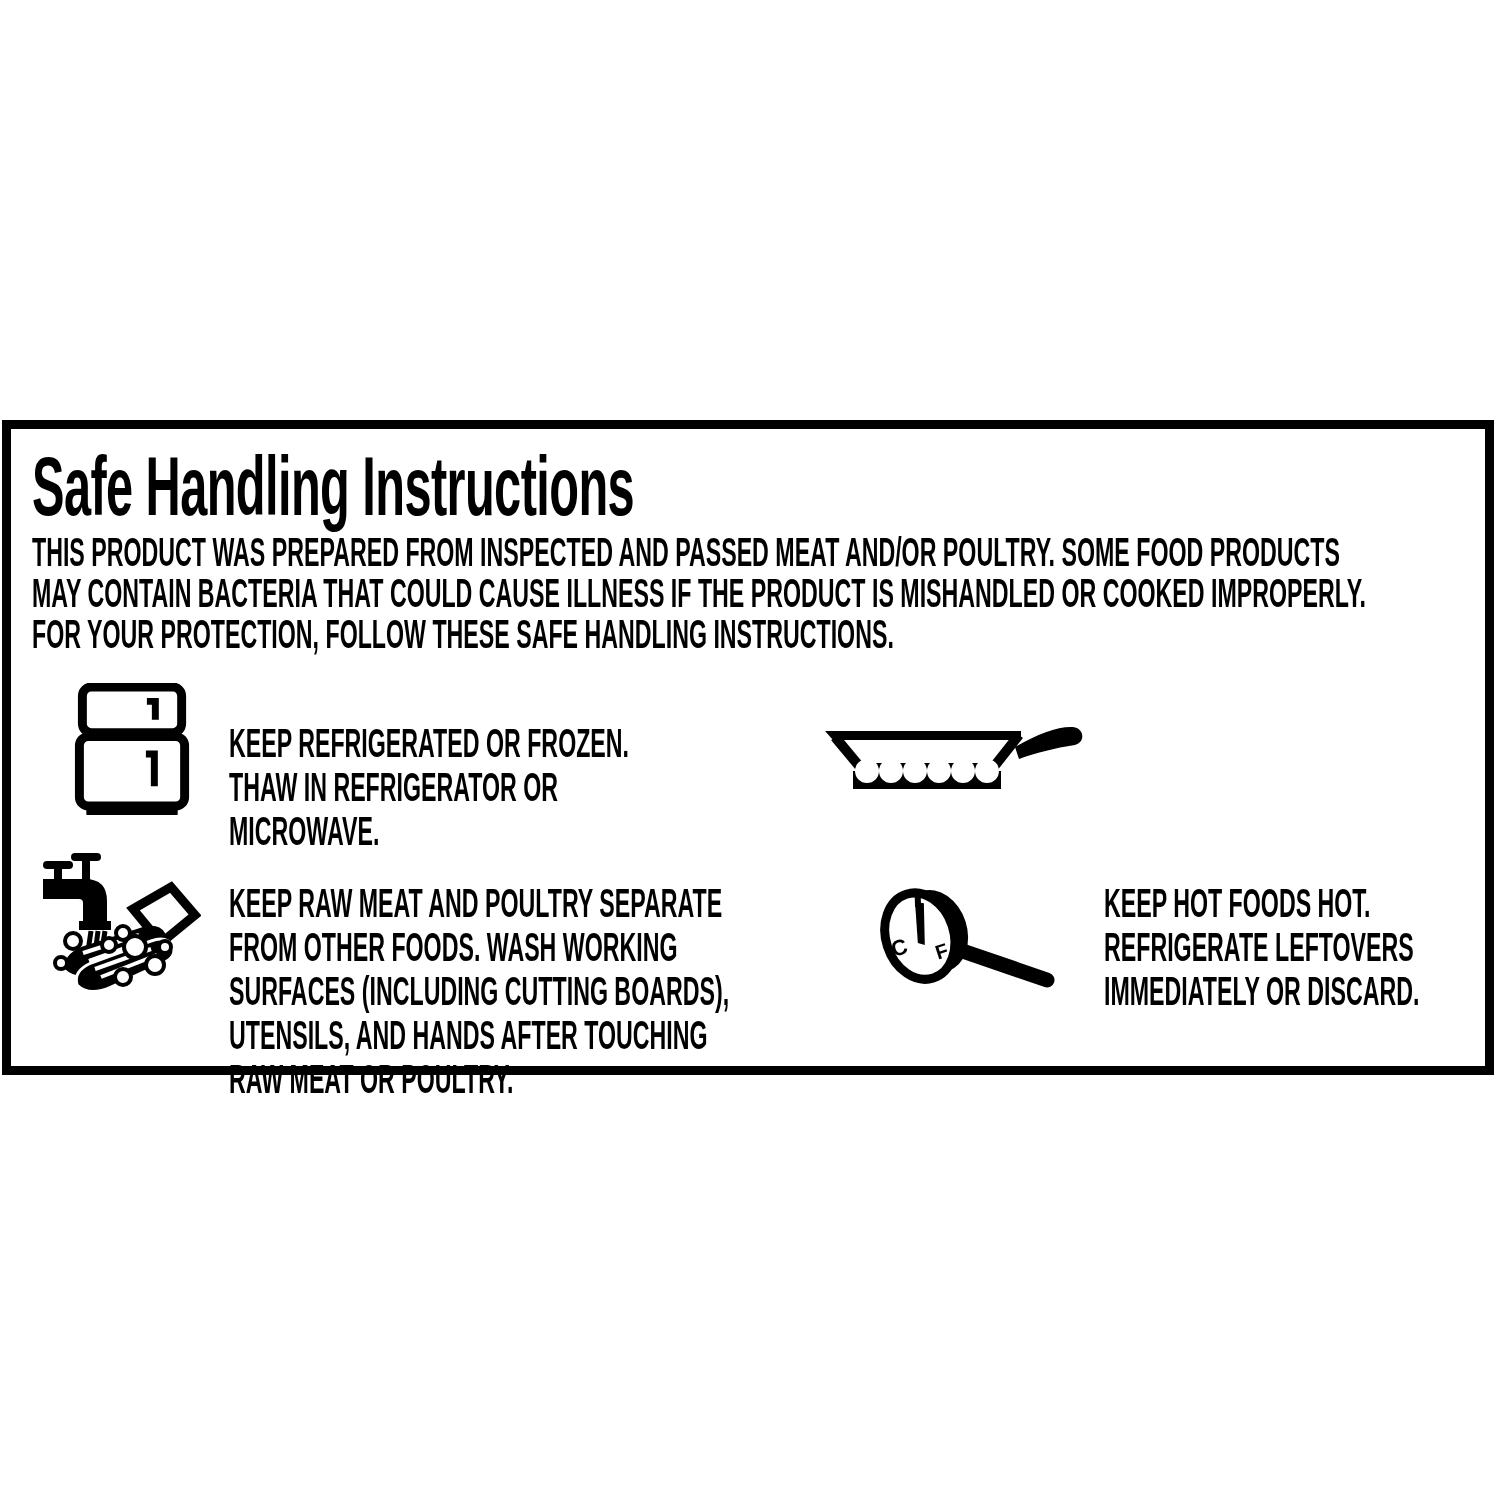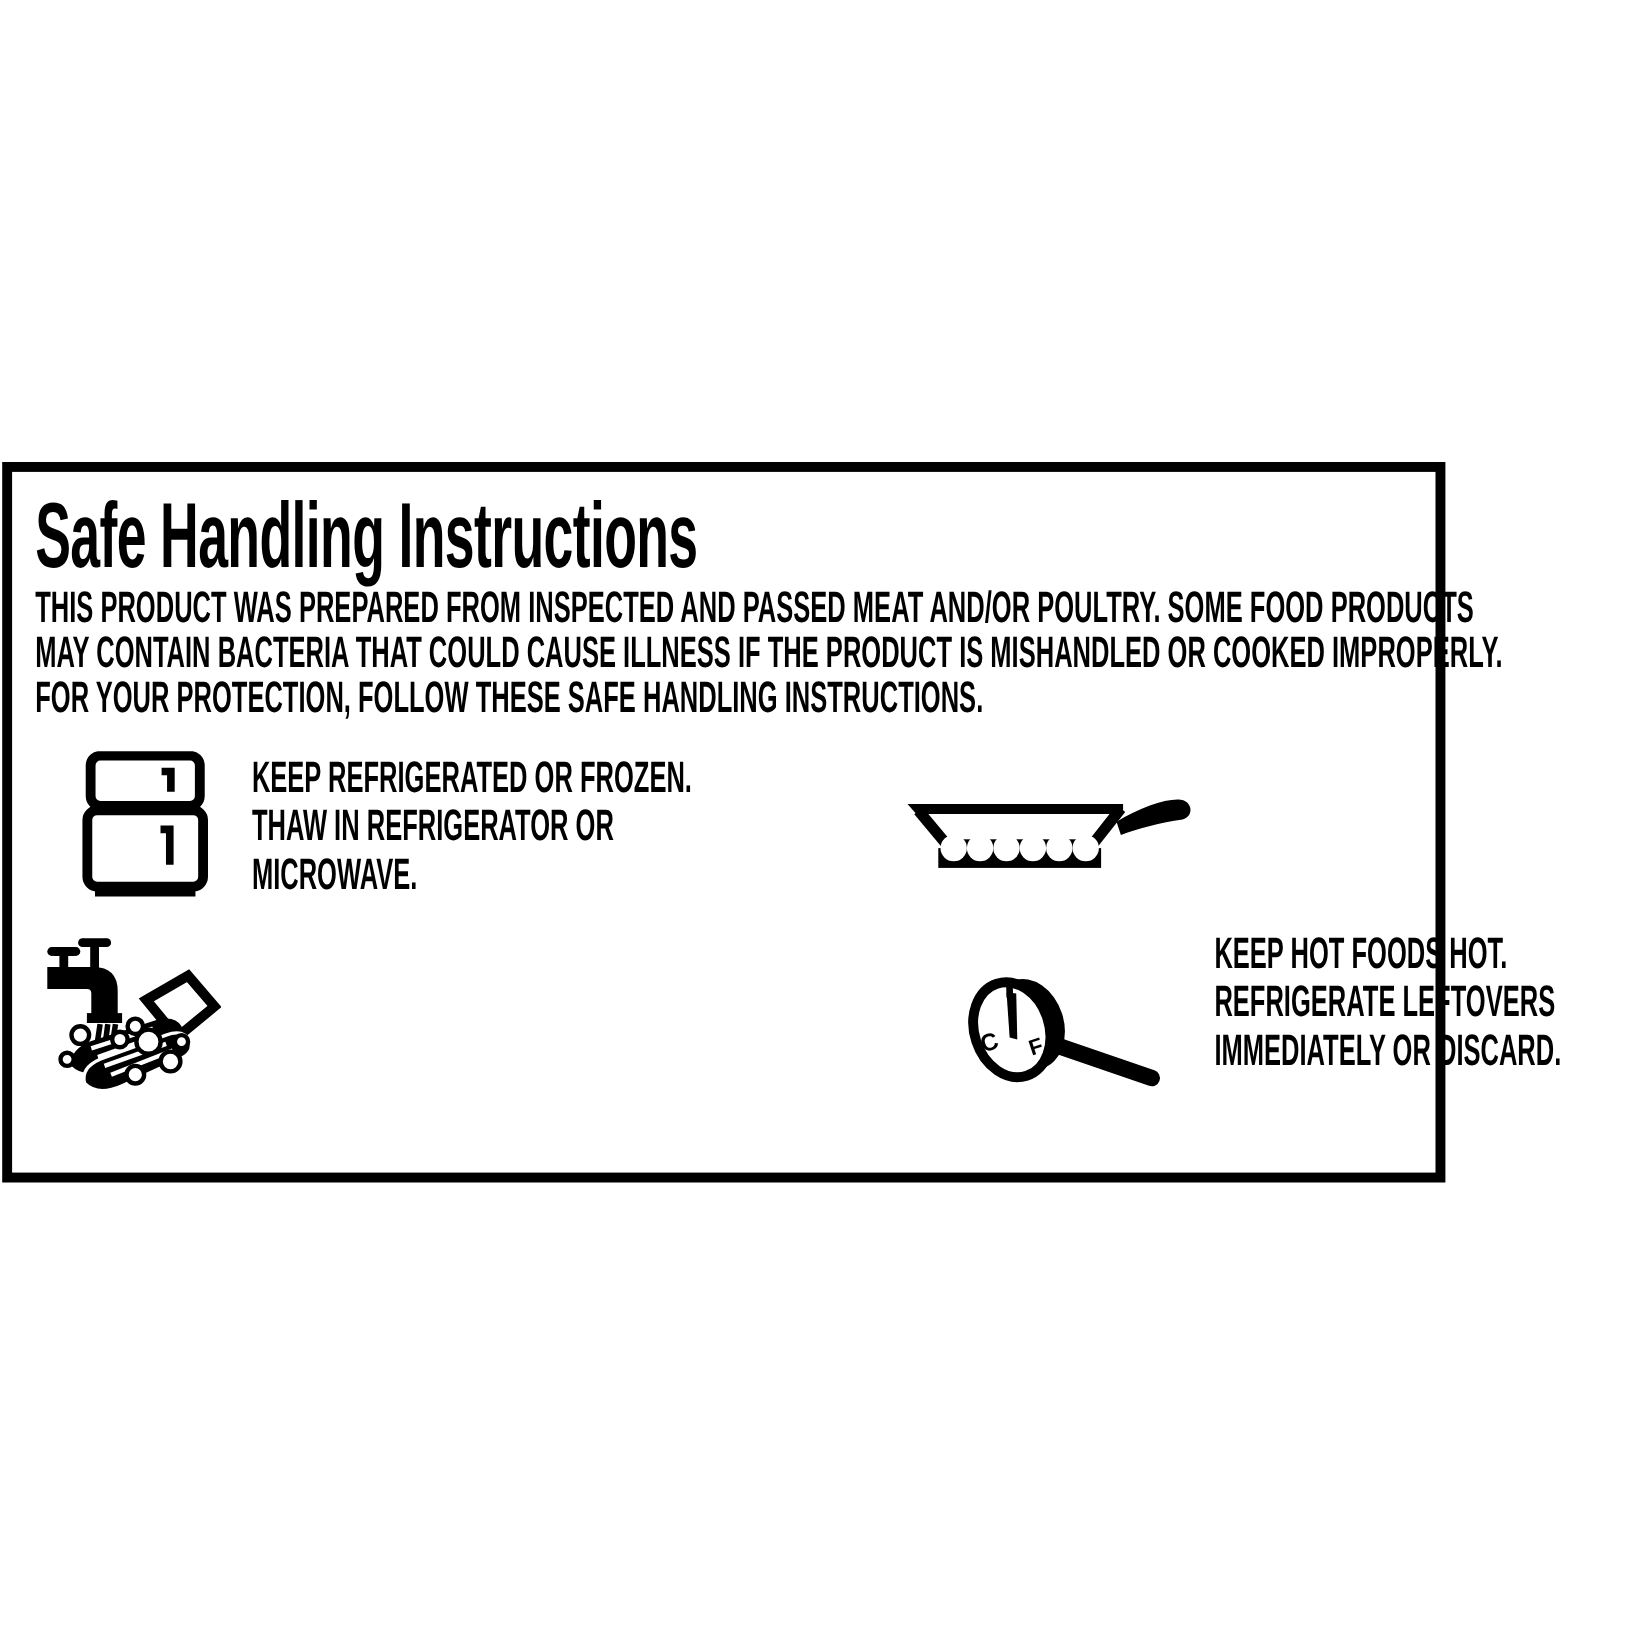--- a/index.html
+++ b/index.html
@@ -13,21 +13,21 @@
     height: 1500px;
     background: #ffffff;
     font-family: "Liberation Sans", sans-serif;
     color: #000000;
     overflow: hidden;
   }
   .label-box {
     position: absolute;
     left: 2px;
     top: 420px;
-    width: 1312px;
+    width: 1492px;
     height: 655px;
     box-sizing: border-box;
     border: 9px solid #000000;
     background: #ffffff;
   }
   
   .cond {
     transform: scaleX(0.58);
     transform-origin: 0 0;
     white-space: nowrap;
@@ -49,21 +49,21 @@
     top: 103px;
   }
   .intro .ln {
     font-size: 40px;
     line-height: 41px;
   }
   .item-text .ln {
     font-size: 40px;
     line-height: 44px;
   }
-  .item-text { position: absolute; }
+  .item-text { position: absolute; margin-top: 36px; }
   #text-refrigerate { left: 218px; top: 256px; }
   #text-cook        { left: 1093px; top: 256px; }
   #text-separate    { left: 218px; top: 416px; }
   #text-hot         { left: 1093px; top: 416px; }
 
   .icon { position: absolute; }
   #icon-refrigerate { left: 63px;  top: 254px; width: 120px; height: 133px; }
   #icon-cook        { left: 812px; top: 292px; width: 266px; height: 74px; }
   #icon-separate    { left: 28px;  top: 420px; width: 162px; height: 156px; }
   #icon-hot         { left: 862px; top: 448px; width: 192px; height: 118px; }
@@ -151,20 +151,27 @@
         <circle cx="34" cy="92" r="8" fill="#fff" stroke="#000" stroke-width="4"></circle>
         <circle cx="22" cy="114" r="6" fill="#fff" stroke="#000" stroke-width="4"></circle>
         <circle cx="84" cy="84" r="7" fill="#fff" stroke="#000" stroke-width="4"></circle>
         <circle cx="96" cy="98" r="11" fill="#fff" stroke="#000" stroke-width="4"></circle>
         <circle cx="116" cy="116" r="9" fill="#fff" stroke="#000" stroke-width="4"></circle>
         <circle cx="84" cy="128" r="8" fill="#fff" stroke="#000" stroke-width="4"></circle>
         <circle cx="70" cy="96" r="7" fill="#fff" stroke="#000" stroke-width="4"></circle>
         <circle cx="126" cy="98" r="6" fill="#fff" stroke="#000" stroke-width="4"></circle>
       </svg>
     </div>
+    <div class="item-text" id="text-separate">
+      <div class="ln cond">KEEP RAW MEAT AND POULTRY SEPARATE</div>
+      <div class="ln cond">FROM OTHER FOODS. WASH WORKING</div>
+      <div class="ln cond">SURFACES (INCLUDING CUTTING BOARDS),</div>
+      <div class="ln cond">UTENSILS, AND HANDS AFTER TOUCHING</div>
+      <div class="ln cond">RAW MEAT OR POULTRY.</div>
+    </div>
 
     <div class="icon" id="icon-hot">
       <svg viewBox="0 0 192 118" xmlns="http://www.w3.org/2000/svg">
         <line x1="72" y1="68" x2="174" y2="103" stroke="#000" stroke-width="15" stroke-linecap="round"></line>
         <g transform="rotate(-18 50 56)">
           <ellipse cx="62" cy="58" rx="32" ry="42" fill="#000"></ellipse>
           <ellipse cx="46" cy="58" rx="34" ry="44" fill="#fff" stroke="#000" stroke-width="9"></ellipse>
           <rect x="52" y="18" width="6" height="12" fill="#000" transform="rotate(16 55 24)"></rect>
           <path d="M42,64 L52,24 L60,28 L48,68 z" fill="#000"></path>
           <text class="dial-letter" x="15" y="70" font-size="22">C</text>

